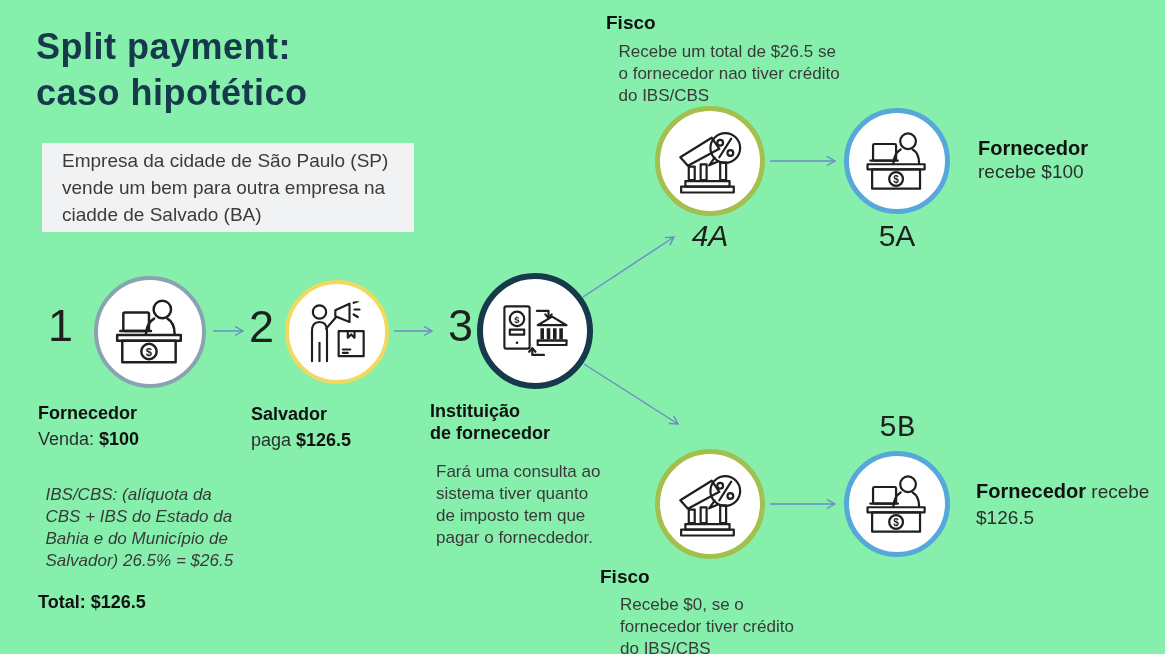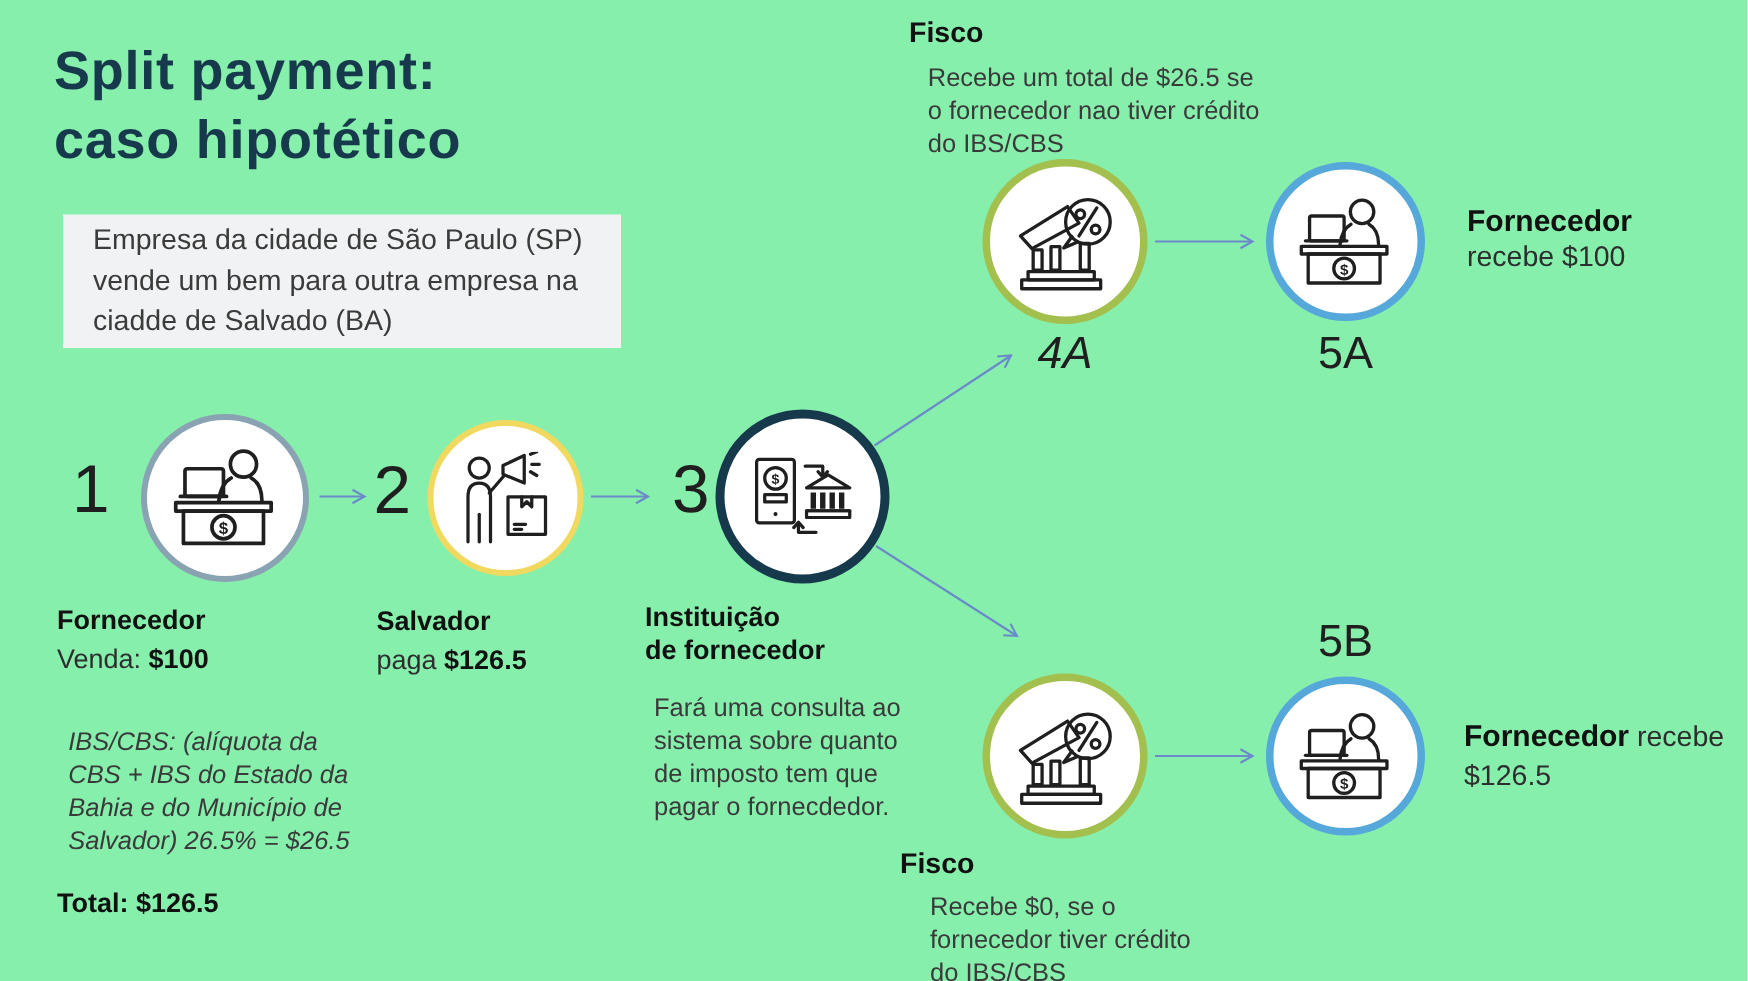--- a/index.html
+++ b/index.html
@@ -194,21 +194,21 @@
   <div class="circle c4b">
     <svg class="icon" width="82" height="73" viewBox="0 0 96 86">
         <use href="#icon-bank-percent"></use>
       </svg>
   </div>
   <div class="circle c5b">
     <svg class="icon" width="70" height="61" viewBox="0 0 76 66">
         <use href="#icon-desk"></use>
       </svg>
   </div>
-  <div class="nodelabel" style="left:844px; top:411px; width:106px;">5B</div>
+  <div class="nodelabel" style="left:844px; top:411px; width:106px;font-family:Liberation Mono, monospace;">5B</div>
 
   <div class="tblock" style="left:606px; top:12px; width:250px;">
     <div class="fisco-title">Fisco</div>
     <p class="note" style="width:225px; margin-top:7px;">Recebe um total de $26.5 se o fornecedor nao tiver crédito do IBS/CBS</p>
   </div>
 
   <div class="tblock" style="left:600px; top:566px; width:220px;">
     <div class="fisco-title">Fisco</div>
     <p class="note" style="width:180px; margin-top:6px;">Recebe $0, se o fornecedor tiver crédito do IBS/CBS</p>
   </div>
@@ -226,16 +226,16 @@
     <div class="step-title" style="margin-top:19px;">Total: $126.5</div>
   </div>
 
   <div class="tblock" style="left:251px; top:403px; width:180px;">
     <div class="step-title">Salvador</div>
     <div class="step-sub"><span>paga </span><b>$126.5</b></div>
   </div>
 
   <div class="tblock" style="left:430px; top:400px; width:180px;">
     <div class="step-title"><span>Instituição</span><br><span>de fornecedor</span></div>
-    <p class="note" style="width:168px; margin-top:17px;">Fará uma consulta ao sistema sobre quanto de imposto tem que pagar o fornecdedor.</p>
+    <p class="note" style="width:168px; margin-top:17px;">Fará uma consulta ao sistema tiver quanto de imposto tem que pagar o fornecdedor.</p>
   </div>
 
 </div>
 
 </body></html>

